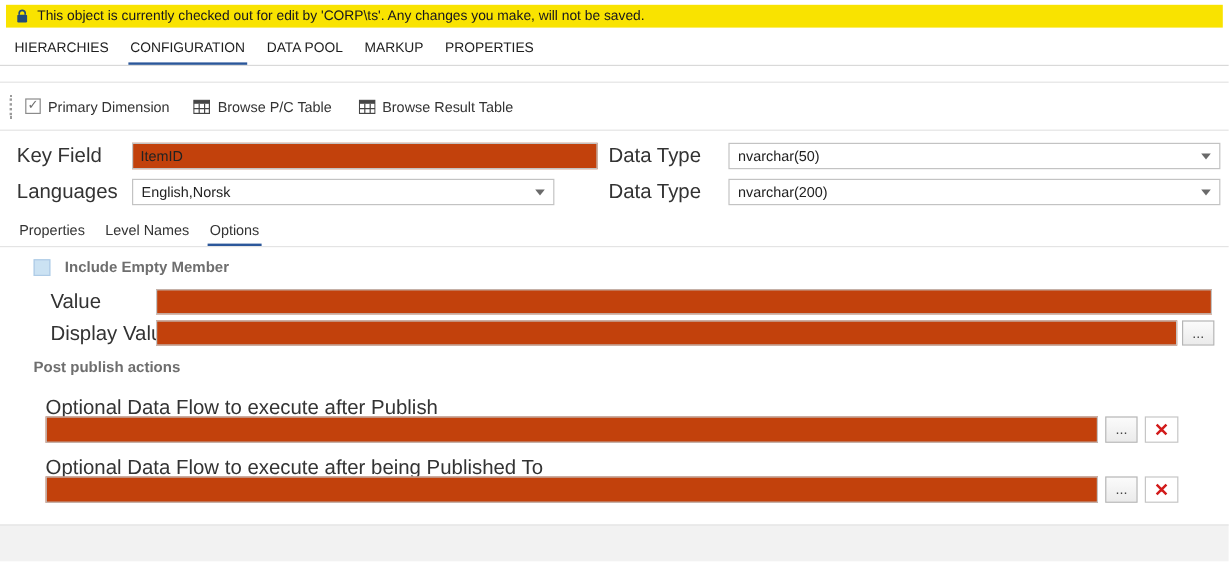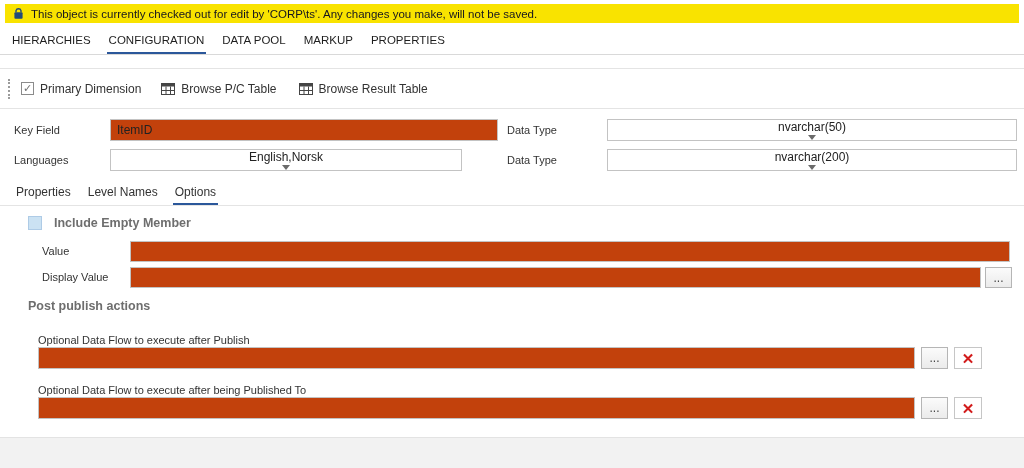--- a/index.html
+++ b/index.html
@@ -49,29 +49,29 @@
   .checkbox {
     width: 13px; height: 13px; border: 1px solid #8b8b8b; background: #fff;
     display: flex; align-items: center; justify-content: center; flex: none;
   }
   .checkbox .check { display: none; font-size: 11px; color: #6f6f6f; line-height: 1; margin-top: -1px; }
   .checkbox.checked .check { display: block; }
   .cb-label { margin: 0 20px 0 6px; text-align: center; }
   .tool-btn { display: flex; align-items: center; gap: 6px; margin-right: 22px; cursor: default; }
 
   
-  .flabel { position: absolute; font-size: 11px; line-height: 22px; color: #333; }
+  .flabel { position: absolute; font-size: 17px; line-height: 22px; color: #333; }
   .tinput {
     position: absolute; height: 22px; border: 1px solid #c3c3c3; background: #c2410c;
     font-size: 12px; padding: 0 6px; color: #222; font-family: inherit; outline: none;
   }
   .dropdown {
     position: absolute; height: 22px; border: 1px solid #c3c3c3; background: #fff;
     display: flex; align-items: center; justify-content: space-between;
-    padding: 0 7px; font-size: 12px; color: #222; cursor: default; flex-direction: column;
+    padding: 0 7px; font-size: 12px; color: #222; cursor: default;
   }
   .arrow {
     width: 0; height: 0; flex: none;
     border-left: 4px solid transparent; border-right: 4px solid transparent;
     border-top: 5px solid #6a6a6a;
   }
   #lbl-keyfield  { left: 14px;  top: 119px; }
   #inp-keyfield  { left: 110px; top: 119px; width: 388px; }
   #lbl-datatype1 { left: 507px; top: 119px; }
   #dd-datatype1  { left: 607px; top: 119px; width: 410px; }

